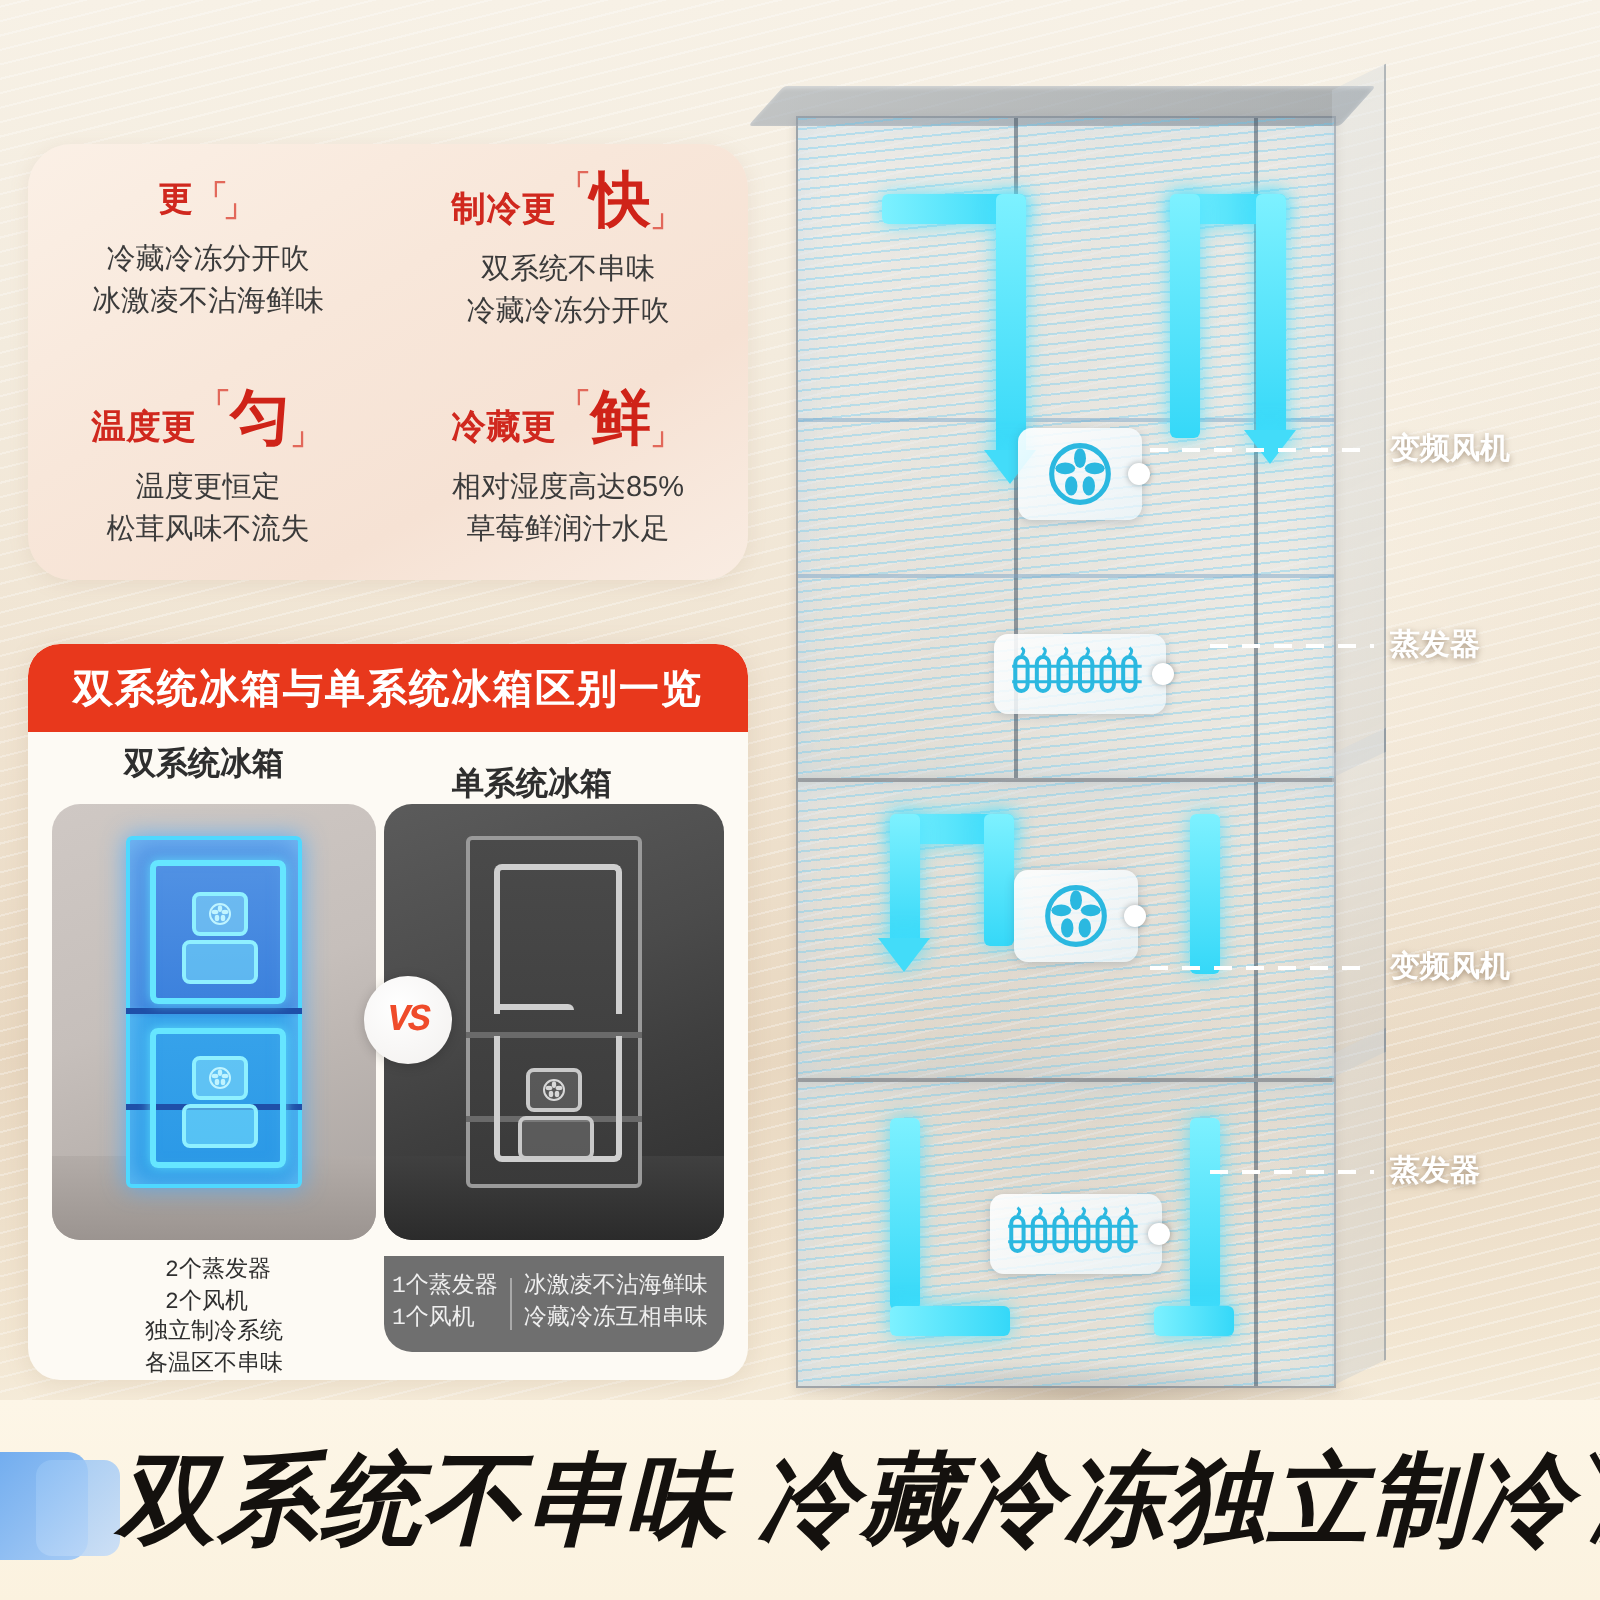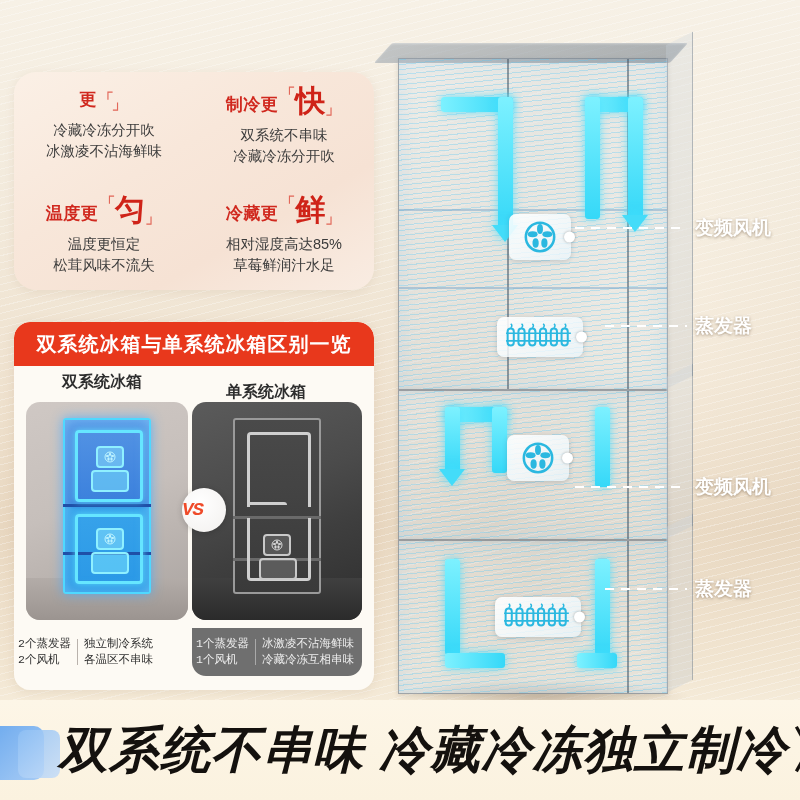--- a/index.html
+++ b/index.html
@@ -117,28 +117,28 @@
   .mini .fanbox{
     position:absolute;width:24px;height:18px;border-radius:4px;
     display:flex;align-items:center;justify-content:center;
   }
   .mini.dual .fanbox{background:rgba(140,230,255,.5);border:2px solid #8ff0ff;}
   .mini.single .fanbox{background:rgba(150,150,150,.3);border:2px solid #c9c9c9;}
 
   .vs-badge{
     position:absolute;left:168px;top:122px;width:44px;height:44px;border-radius:50%;
     background:radial-gradient(circle at 40% 35%,#ffffff,#f2f0ee);
-    display:flex;align-items:center;
+    display:flex;align-items:center;justify-content:center;
     box-shadow:0 1px 6px rgba(0,0,0,.18);z-index:5;
   }
   .vs-text{color:#ef4b2a;font-size:19px;font-weight:900;font-style:italic;letter-spacing:-1px;}
 
   .cmp-foot{position:absolute;top:262px;left:0;width:100%;height:52px;}
   .foot-box{position:absolute;top:0;height:48px;display:flex;align-items:center;}
-  .foot-box.left{left:0;width:162px;}
+  .foot-box.left{left:12px;width:162px;flex-direction:column;}
   .foot-box.right{left:178px;width:170px;background:#6f6f6f;border-radius:0 0 14px 14px;}
   .foot-cell{font-size:11.5px;line-height:1.35;white-space:nowrap;}
   .foot-box.left .foot-cell{color:#2f2f2f;}
   .foot-box.right .foot-cell{color:#efefef;}
   .foot-cell.a{padding-left:4px;}
   .foot-sep{width:1px;height:26px;margin:0 6px;}
   .foot-box.left .foot-sep{background:#b9b2ac;}
   .foot-box.right .foot-sep{background:#a9a9a9;}
 
   
@@ -209,21 +209,21 @@
     position:absolute;right:-4px;top:50%;transform:translateY(-50%);
     width:11px;height:11px;border-radius:50%;background:#fff;
     box-shadow:0 0 3px rgba(0,0,0,.3);
   }
   
   .callout{position:absolute;display:flex;align-items:center;}
   .lead{
     height:2px;background:repeating-linear-gradient(90deg,#ffffff 0 9px, rgba(255,255,255,0) 9px 16px);
   }
   .callout-label{
-    margin-left:8px;color:#ffffff;font-size:19px;font-weight:700;white-space:nowrap;
+    margin-left:8px;color:#ffffff;font-size:15px;font-weight:700;white-space:nowrap;
     text-shadow:0 1px 3px rgba(110,85,60,.55);
   }
 
   
   .banner{
     position:absolute;left:0;top:700px;width:800px;height:100px;
     background:linear-gradient(180deg,#fdf6e7,#fbf2df);
     display:flex;align-items:center;
   }
   .banner-deco{

